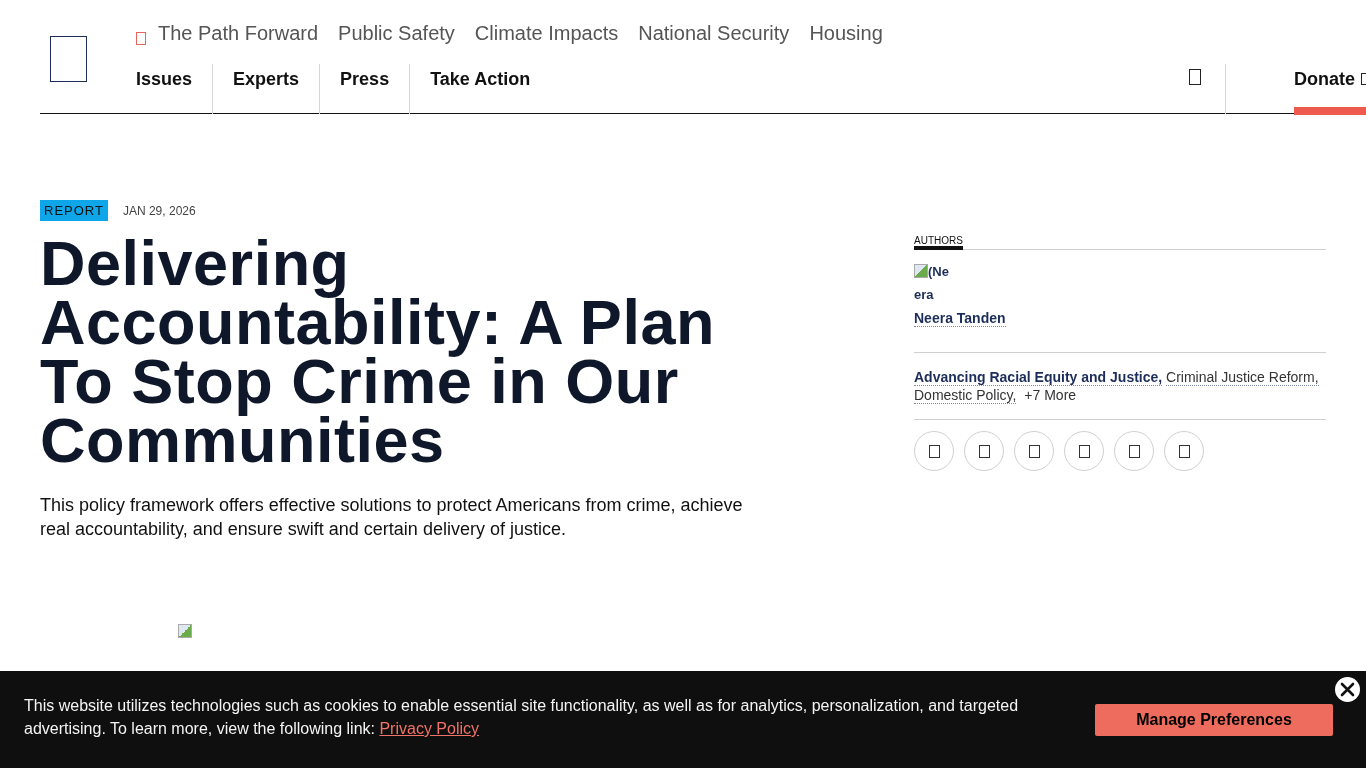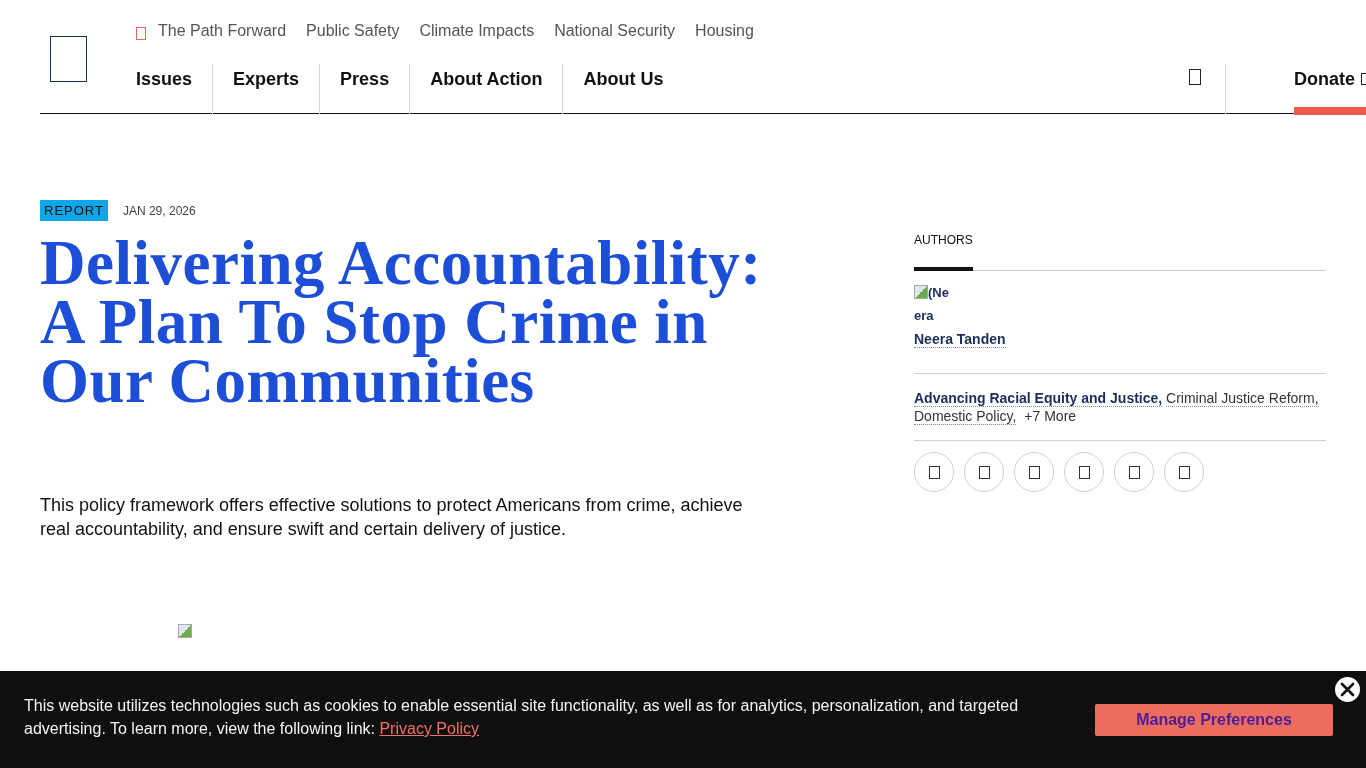--- a/index.html
+++ b/index.html
@@ -2,65 +2,65 @@
 <html><head>
 <meta charset="utf-8">
 <style>
   * { box-sizing: border-box; margin: 0; padding: 0; }
   html, body { width: 1366px; height: 768px; overflow: hidden; background: #ffffff; }
   body { font-family: "Liberation Sans", sans-serif; color: #111; position: relative; }
 
   
   .header { position: absolute; left: 40px; top: 0; width: 1286px; height: 114px; border-bottom: 1px solid #111; }
   .logo { position: absolute; left: 10px; top: 36px; width: 37px; height: 46px; border: 1.5px solid #1c2d5a; }
-  .top-links { position: absolute; left: 96px; top: 22px; display: flex; align-items: flex-end; font-size: 16px; color: #555; }
+  .top-links { position: absolute; left: 96px; top: 22px; display: flex; align-items: flex-end; font-size: 20px; color: #555; }
   .top-links .spark { color: #e8635a; font-size: 12px; width: 10px; height: 13px; border: 1px solid #e8635a; display: inline-block; margin-right: 12px; margin-top: -6px; }
   .top-links span.link { margin-right: 20px; cursor: pointer; }
   .main-nav { position: absolute; left: 76px; top: 64px; height: 50px; display: flex; }
   .main-nav .nav-item { font-size: 18px; font-weight: bold; color: #111; padding: 5px 20px 0 20px; height: 50px; border-left: 1px solid #d6d6d6; cursor: pointer; }
   .main-nav .nav-item:first-child { border-left: none; text-align: center; }
   .search-icon { position: absolute; left: 1149px; top: 69px; width: 12px; height: 16px; border: 1px solid #222; }
   .header-divider { position: absolute; left: 1185px; top: 64px; width: 1px; height: 50px; background: #d6d6d6; }
   .donate { position: absolute; left: 1206px; top: 64px; width: 80px; height: 50px; cursor: pointer; margin-left: 48px; }
   .donate .label { font-size: 18px; font-weight: bold; color: #111; position: absolute; top: 5px; left: 0; white-space: nowrap; }
   .donate .arrow { display: inline-block; width: 9px; height: 12px; border: 1px solid #222; margin-left: 6px; vertical-align: 0px; }
   .donate .bar { position: absolute; left: 0; bottom: -1px; width: 80px; height: 8px; background: #ef5a4e; }
 
   
   .meta { position: absolute; left: 40px; top: 200px; display: flex; align-items: center; }
   .badge { background: #0ea5e9; color: #111; font-size: 13px; letter-spacing: 1px; padding: 3px 4px; }
   .date { font-size: 12px; color: #444; margin-left: 15px; }
-  .title { position: absolute; left: 40px; top: 234px; width: 760px; font-family: Liberation Serif, serif; font-weight: bold; font-size: 63px; line-height: 59px; color: #1d4ed8; letter-spacing: 0.5px; }
+  .title { position: absolute; left: 40px; top: 234px; width: 760px; font-family: Liberation Sans, sans-serif; font-weight: bold; font-size: 63px; line-height: 59px; color: #0f172a; letter-spacing: 0.5px; }
   .summary { position: absolute; left: 40px; top: 493px; width: 720px; font-size: 18px; line-height: 24px; color: #111; }
   .broken-image { position: absolute; left: 178px; top: 622px; width: 16px; height: 16px; }
 
   
   .sidebar { position: absolute; left: 914px; top: 230px; width: 412px; }
-  .authors-tab { font-size: 12px; color: #111; padding-bottom: 20px; display: inline-block; border-bottom: 4px solid #111; }
+  .authors-tab { font-size: 10px; color: #111; padding-bottom: 0; display: inline-block; border-bottom: 4px solid #111; }
   .authors-rule { height: 1px; background: #cfcfcf; margin-top: -1px; }
   .authors { display: flex; margin-top: 10px; height: 92px; }
   .author { width: 144px; position: relative; }
   .author .img-alt { font-size: 13px; font-weight: bold; color: #1c2d5a; line-height: 23px; width: 44px; }
   .author .img-box { width: 40px; height: 47px; border: 1px solid #ccc; position: relative; }
   .author .name { position: absolute; top: 50px; left: 0; font-size: 14px; font-weight: bold; color: #1c2d5a; border-bottom: 1px dotted #7d8aa8; cursor: pointer; white-space: nowrap; }
   .mini-img { display: inline-block; width: 14px; height: 14px; background: linear-gradient(135deg,#dfe7f5 50%, #6cab4a 50%); border: 1px solid #aaa; vertical-align: -2px; }
   .rule { height: 1px; background: #d0d0d0; }
   .topics { padding: 15px 0 15px 0; font-size: 14px; line-height: 18px; color: #333; }
   .topics .strong { font-weight: bold; color: #1c2d5a; border-bottom: 1px dotted #7d8aa8; cursor: pointer; }
   .topics .plain { border-bottom: 1px dotted #7d8aa8; color: #333; cursor: pointer; }
   .topics .more { cursor: pointer; color: #333; margin-left: 4px; }
   .share { display: flex; margin-top: 11px; }
   .share .btn { width: 40px; height: 40px; border-radius: 50%; border: 1px solid #d0d0d0; margin-right: 10px; display: flex; align-items: center; justify-content: center; cursor: pointer; }
   .share .btn .glyph { width: 11px; height: 13px; border: 1px solid #333; }
 
   
   .cookie { position: absolute; left: 0; top: 671px; width: 1366px; height: 97px; background: #0f0f0f; }
   .cookie .text { position: absolute; left: 24px; top: 23px; width: 1020px; color: #f4f4f4; font-size: 16px; line-height: 23px; }
   .cookie .text a { color: #f07268; text-decoration: underline; cursor: pointer; }
-  .cookie .manage { position: absolute; left: 1095px; top: 33px; width: 238px; height: 32px; background: #ee6c5e; border-radius: 2px; color: #4c1d95; font-size: 16px; font-weight: bold; display: flex; align-items: center; justify-content: center; cursor: pointer; }
+  .cookie .manage { position: absolute; left: 1095px; top: 33px; width: 238px; height: 32px; background: #ee6c5e; border-radius: 2px; color: #000000; font-size: 16px; font-weight: bold; display: flex; align-items: center; justify-content: center; cursor: pointer; }
   .cookie .close { position: absolute; left: 1335px; top: 6px; width: 25px; height: 25px; border-radius: 50%; background: #ffffff; display: flex; align-items: center; justify-content: center; cursor: pointer; }
 </style>
 </head>
 <body>
 
 <header class="header">
   <div class="logo"></div>
 
   <div class="top-links">
     <span class="spark"></span>
@@ -68,22 +68,21 @@
     <span class="link">Public Safety</span>
     <span class="link">Climate Impacts</span>
     <span class="link">National Security</span>
     <span class="link">Housing</span>
   </div>
 
   <nav class="main-nav">
     <div class="nav-item">Issues</div>
     <div class="nav-item">Experts</div>
     <div class="nav-item">Press</div>
-    <div class="nav-item">About Action</div>
-    <div class="nav-item">About Us</div>
+    <div class="nav-item">Take Action</div>
   </nav>
 
   <div class="search-icon"></div>
   <div class="header-divider"></div>
 
   <div class="donate">
     <span class="label"><span>Donate</span><span class="arrow"></span></span>
     <div class="bar"></div>
   </div>
 </header>

